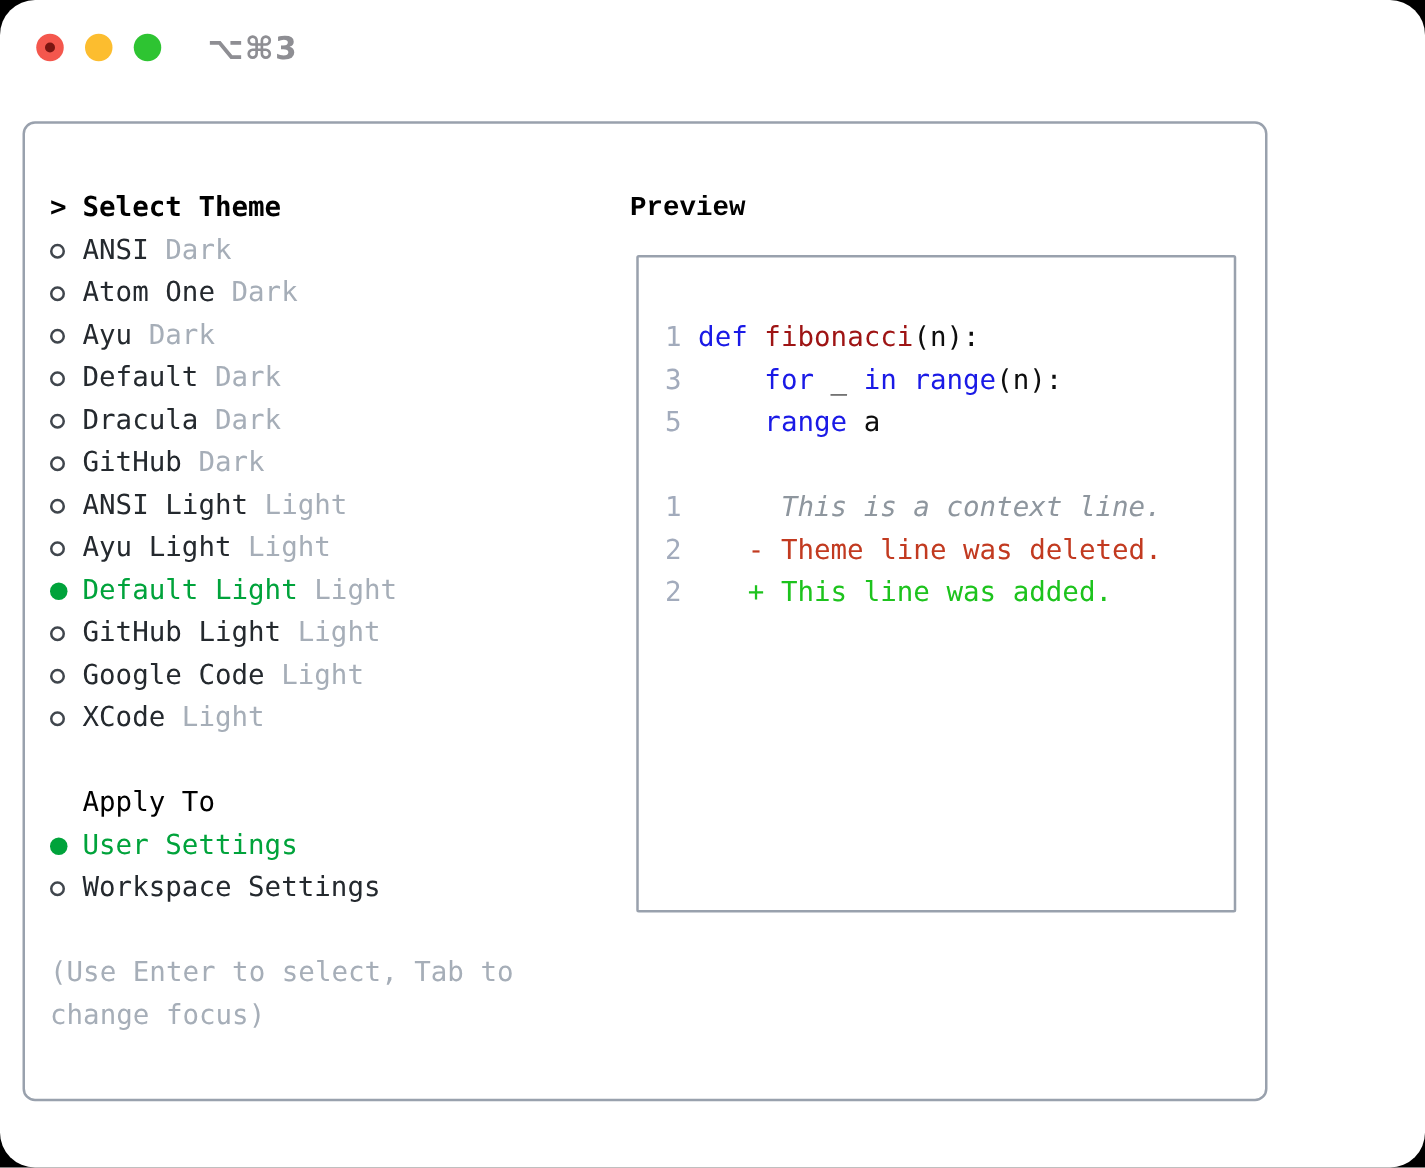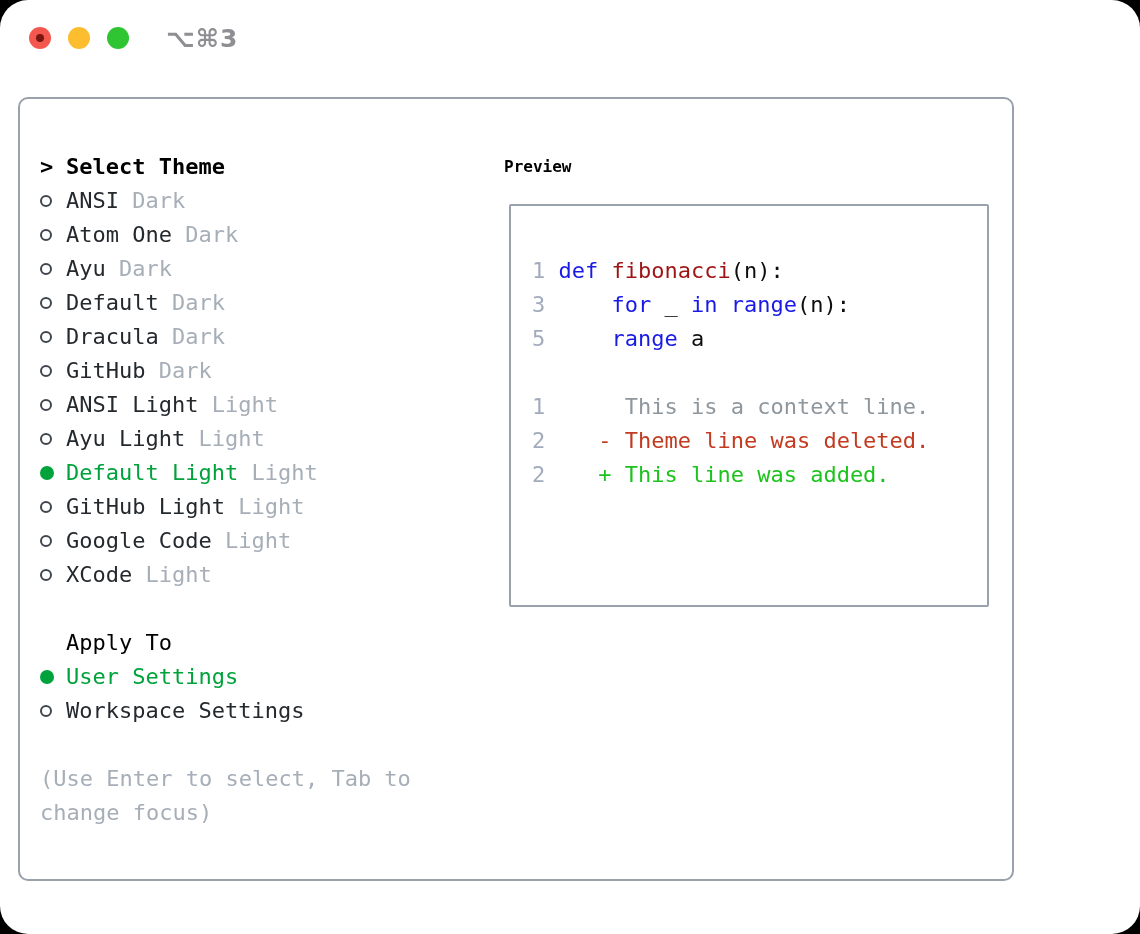--- a/index.html
+++ b/index.html
@@ -43,33 +43,33 @@
   .dot{width:12px;height:12px;border:2px solid #40464d;border-radius:50%;box-sizing:border-box;}
   .option.selected .dot{width:14px;height:14px;border:none;background:var(--accent_green);}
   .option.selected .opt-name{color:var(--accent_green);}
   .opt-variant{color:var(--muted);margin-left:1ch;}
   .opt-variant:empty{display:none;}
   .spacer{height:34px;}
   .hint{height:34px;line-height:34px;color:var(--muted);white-space:pre;}
   
   .preview-header{
     position:absolute;left:484px;top:51px;height:34px;line-height:34px;
-    font-size:16px;font-weight:bold;color:var(--header_black);
+    font-size:22px;font-weight:bold;color:var(--header_black);font-family:Liberation Mono, monospace;
   }
   .preview-box{
-    position:absolute;left:489px;top:105px;width:480px;height:403px;
+    position:absolute;left:489px;top:105px;width:480px;height:526px;
     border:2px solid var(--border);border-radius:2px;box-sizing:border-box;
     padding:48px 0 0 21px;overflow:hidden;font-size:22px;
   }
   .pline{height:34px;line-height:34px;white-space:pre;}
   .lnum{display:inline-block;width:2ch;color:var(--lineno_gray);}
   .c-kw{color:var(--keyword_blue);}
   .c-fn{color:var(--function_red);}
   .c-code{color:var(--code_black);}
-  .c-ctx{color:var(--context_gray);}
+  .c-ctx{color:var(--context_gray);font-style:italic;}
   .c-del{color:var(--diff_del_red);}
   .c-add{color:var(--diff_add_green);text-align:center;}
 </style>
 </head>
 <body>
 
 <div class="window">
 
   <div class="tl tl-red">
       <span class="tl-dot"></span>

